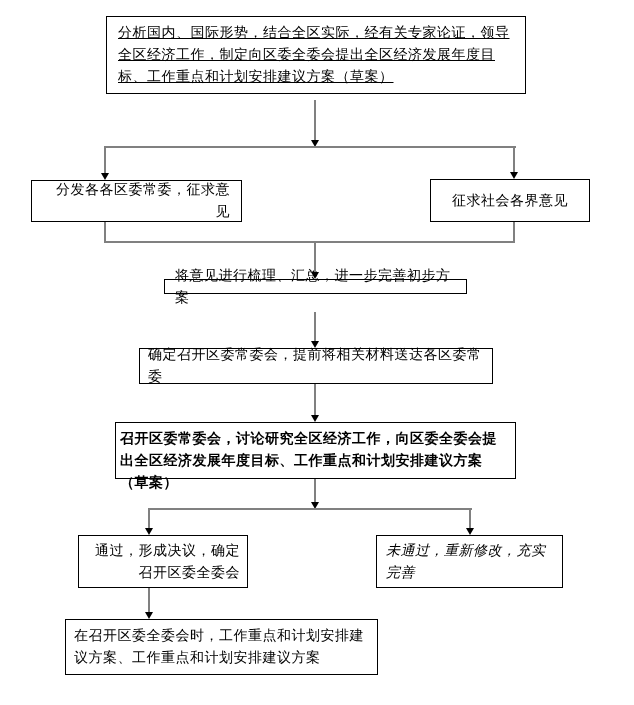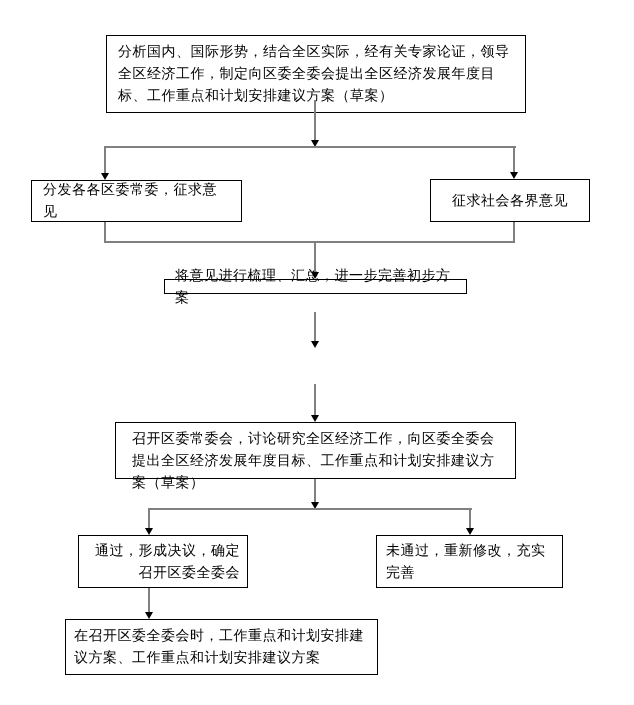--- a/index.html
+++ b/index.html
@@ -15,47 +15,48 @@
     box-sizing:border-box;
     background:#ffffff;
     border:1px solid #000000;
     color:#000000;
     font-size:14px;
     line-height:22px;
     text-align:left;
     letter-spacing:0.5px;
   }
   .node.center-v { display:flex; align-items:center; }
-  .n1 { left:106px; top:35px;  width:420px; height:78px; padding:5px 11px; }
-  .n2 { left:31px;  top:180px; width:211px; height:42px; padding:0 11px; }
+  .n1 { left:106px; top:16px;  width:420px; height:78px; padding:5px 11px;text-decoration:underline; }
+  .n2 { left:31px;  top:180px; width:211px; height:42px; padding:0 11px;text-align:right; }
   .n3 { left:430px; top:179px; width:160px; height:43px; padding:0 21px; }
   .n4 { left:164px; top:279px; width:303px; height:15px; padding:0 10px; }
   .n5 { left:139px; top:348px; width:354px; height:36px; padding:0 8px; }
-  .n6 { left:115px; top:422px; width:401px; height:57px; padding:5px 16px; }
+  .n6 { left:115px; top:422px; width:401px; height:57px; padding:5px 4px;font-weight:bold; }
   .n7 { left:78px;  top:535px; width:170px; height:53px; padding:4px 7px;text-align:right; }
-  .n8 { left:376px; top:535px; width:187px; height:53px; padding:4px 9px; }
+  .n8 { left:376px; top:535px; width:187px; height:53px; padding:4px 9px;font-style:italic; }
   .n9 { left:65px;  top:619px; width:313px; height:56px; padding:5px 8px; }
   .vline { position:absolute; width:2px; background:#808080; }
   .hline { position:absolute; height:2px; background:#808080; }
   .arrow {
     position:absolute; width:0; height:0;
     border-left:4px solid transparent;
     border-right:4px solid transparent;
     border-top:7px solid #000000;
   }
 </style>
 </head>
 <body>
 
 <div class="canvas">
 
   <div class="node n1">分析国内、国际形势，结合全区实际，经有关专家论证，领导全区经济工作，制定向区委全委会提出全区经济发展年度目标、工作重点和计划安排建议方案（草案）</div>
   <div class="node n2 center-v">分发各各区委常委，征求意见</div>
   <div class="node n3 center-v">征求社会各界意见</div>
   <div class="node n4 center-v">将意见进行梳理、汇总，进一步完善初步方案</div>
+  <div class="node n5 center-v">确定召开区委常委会，提前将相关材料送达各区委常委</div>
   <div class="node n6">召开区委常委会，讨论研究全区经济工作，向区委全委会提出全区经济发展年度目标、工作重点和计划安排建议方案（草案）</div>
   <div class="node n7">通过，形成决议，确定召开区委全委会</div>
   <div class="node n8">未通过，重新修改，充实完善</div>
   <div class="node n9">在召开区委全委会时，工作重点和计划安排建议方案、工作重点和计划安排建议方案</div>
 
   <div class="vline" style="left:314px; top:100px; height:40px;"></div>
   <div class="arrow" style="left:311px; top:140px;"></div>
   <div class="hline" style="left:104px; top:146px; width:412px;"></div>
 
   <div class="vline" style="left:104px; top:148px; height:25px;"></div>

